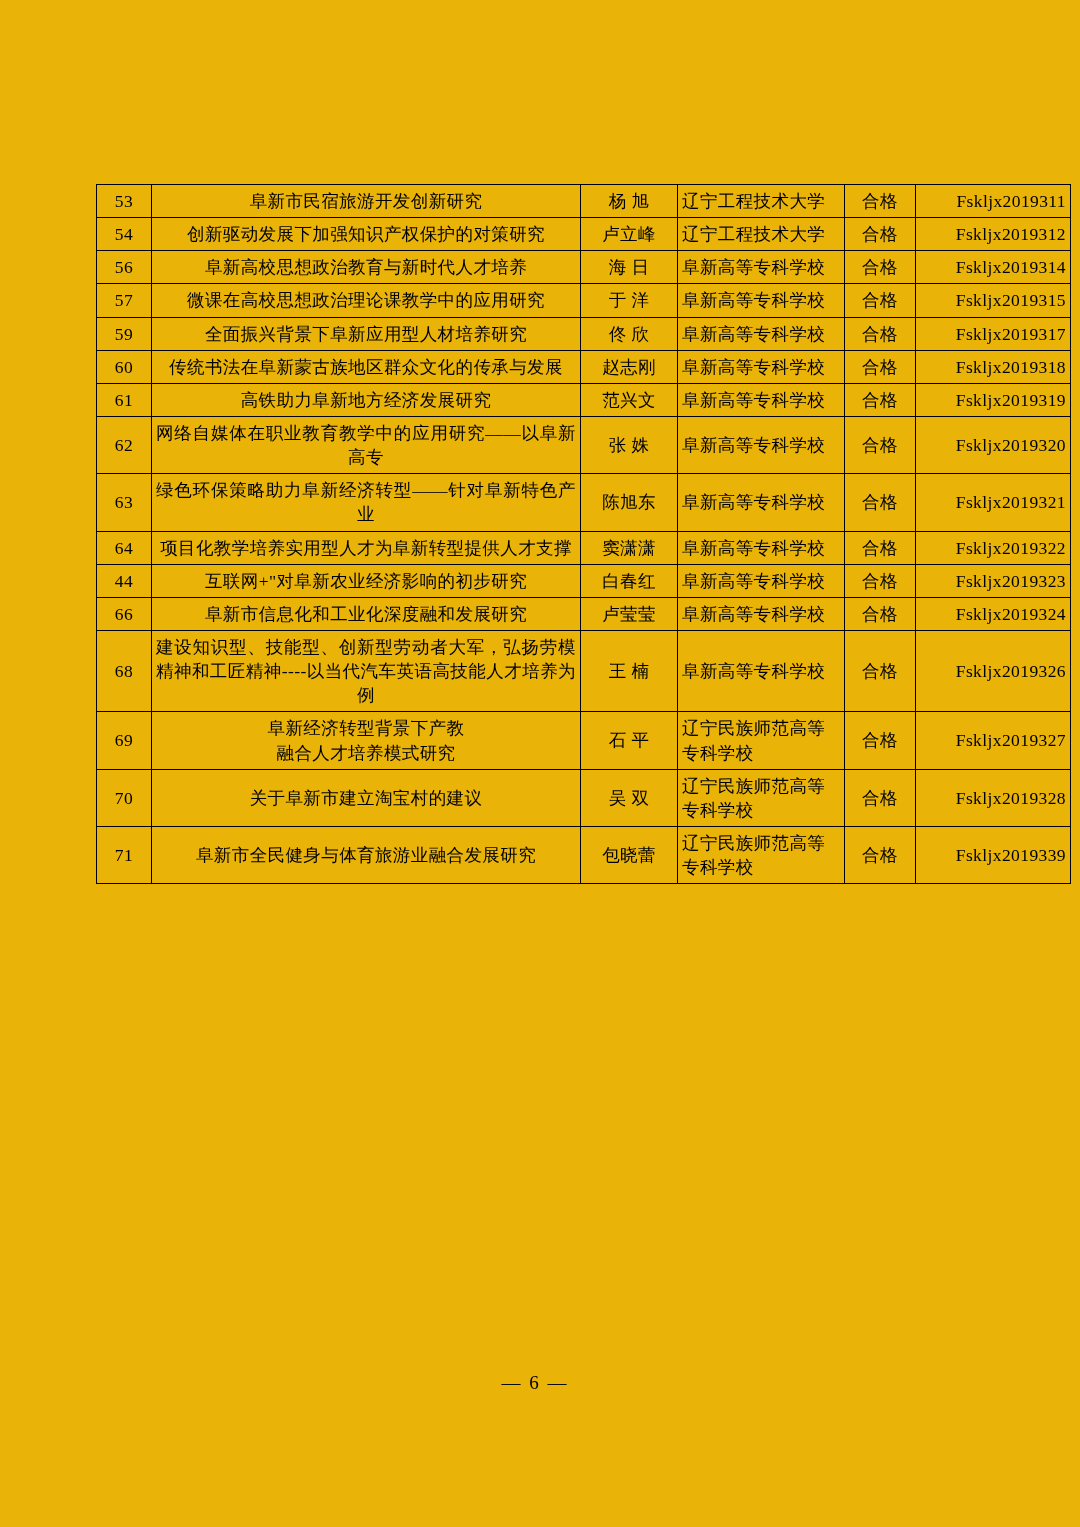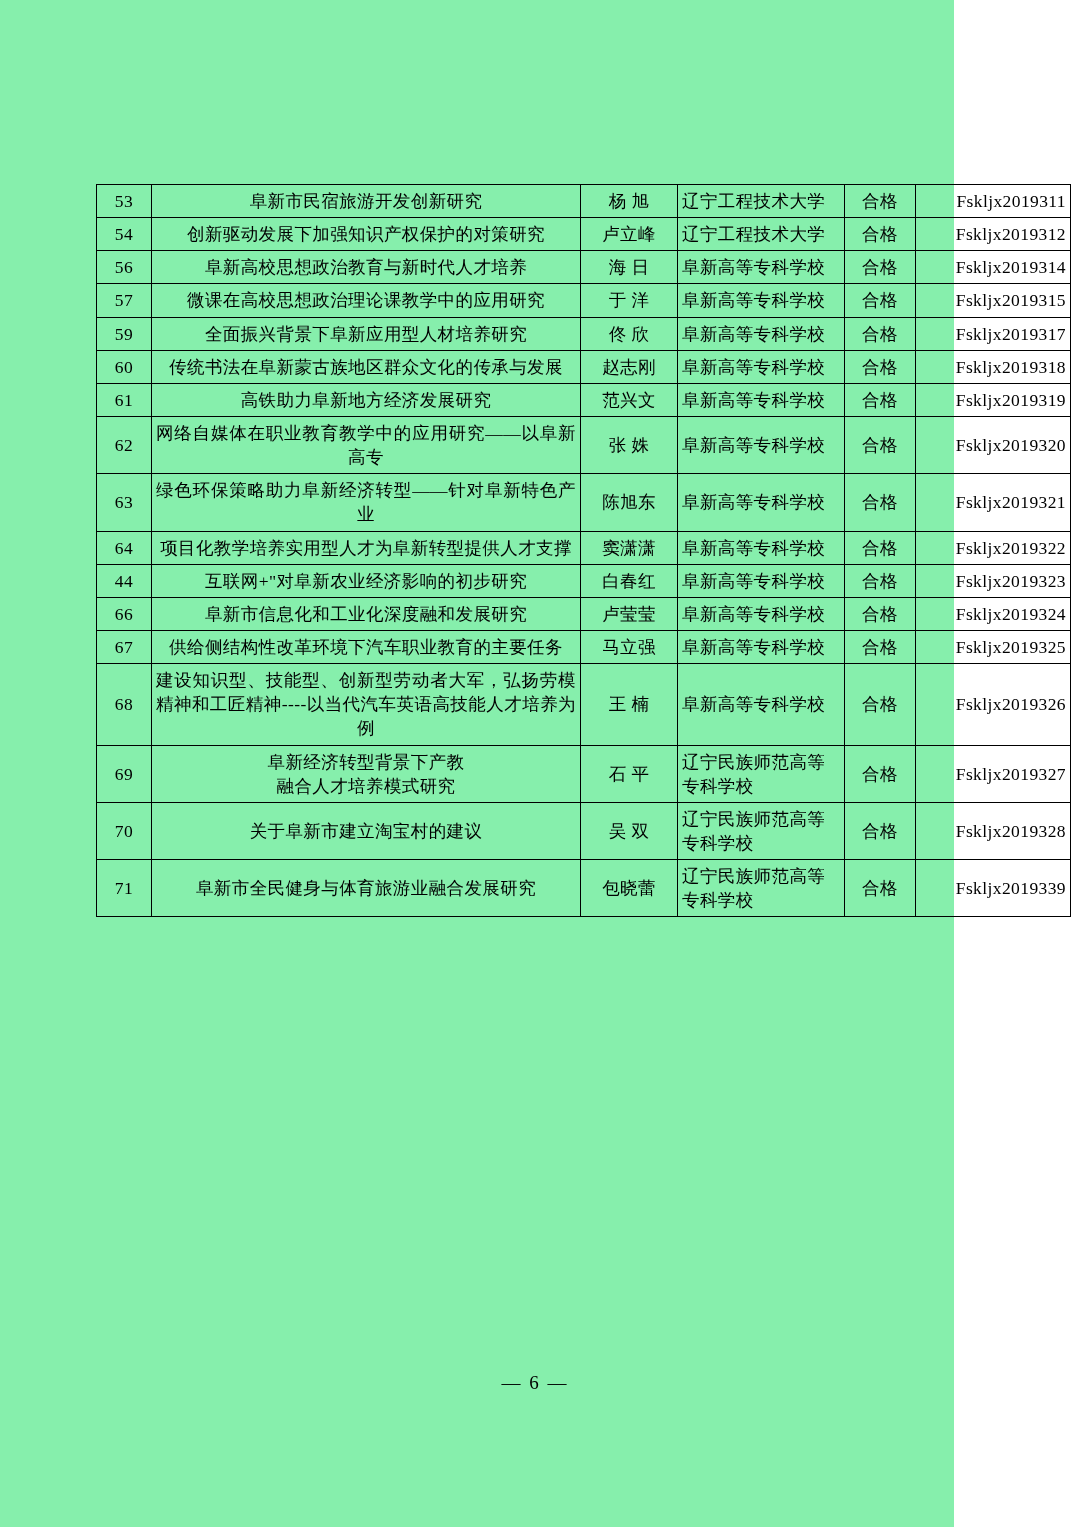--- a/index.html
+++ b/index.html
@@ -10,23 +10,23 @@
   body {
     width: 1080px;
     height: 1527px;
     font-family: "Liberation Serif", serif;
     color: #000000;
     position: relative;
   }
   .page {
     position: absolute;
     left: 0; top: 0;
-    width: 954px;
+    width: 1080px;
     height: 1527px;
-    background: #86efac;
+    background: #eab308;
   }
   .table-wrap {
     position: absolute;
     left: 96px;
     top: 184px;
     width: 898px;
   }
   table.doc-table {
     border-collapse: collapse;
     width: 898px;
@@ -191,28 +191,20 @@
             <td class="col-status">合格</td>
             <td class="col-code">Fskljx2019323</td>
           </tr>
           <tr>
             <td class="col-no">66</td>
             <td class="col-title">阜新市信息化和工业化深度融和发展研究</td>
             <td class="col-author">卢莹莹</td>
             <td class="col-org">阜新高等专科学校</td>
             <td class="col-status">合格</td>
             <td class="col-code">Fskljx2019324</td>
-          </tr>
-          <tr>
-            <td class="col-no">67</td>
-            <td class="col-title justify">供给侧结构性改革环境下汽车职业教育的主要任务</td>
-            <td class="col-author">马立强</td>
-            <td class="col-org">阜新高等专科学校</td>
-            <td class="col-status">合格</td>
-            <td class="col-code">Fskljx2019325</td>
           </tr>
           <tr>
             <td class="col-no">68</td>
             <td class="col-title justify">建设知识型、技能型、创新型劳动者大军，弘扬劳模精神和工匠精神----以当代汽车英语高技能人才培养为例</td>
             <td class="col-author">王 楠</td>
             <td class="col-org">阜新高等专科学校</td>
             <td class="col-status">合格</td>
             <td class="col-code">Fskljx2019326</td>
           </tr>
           <tr>

